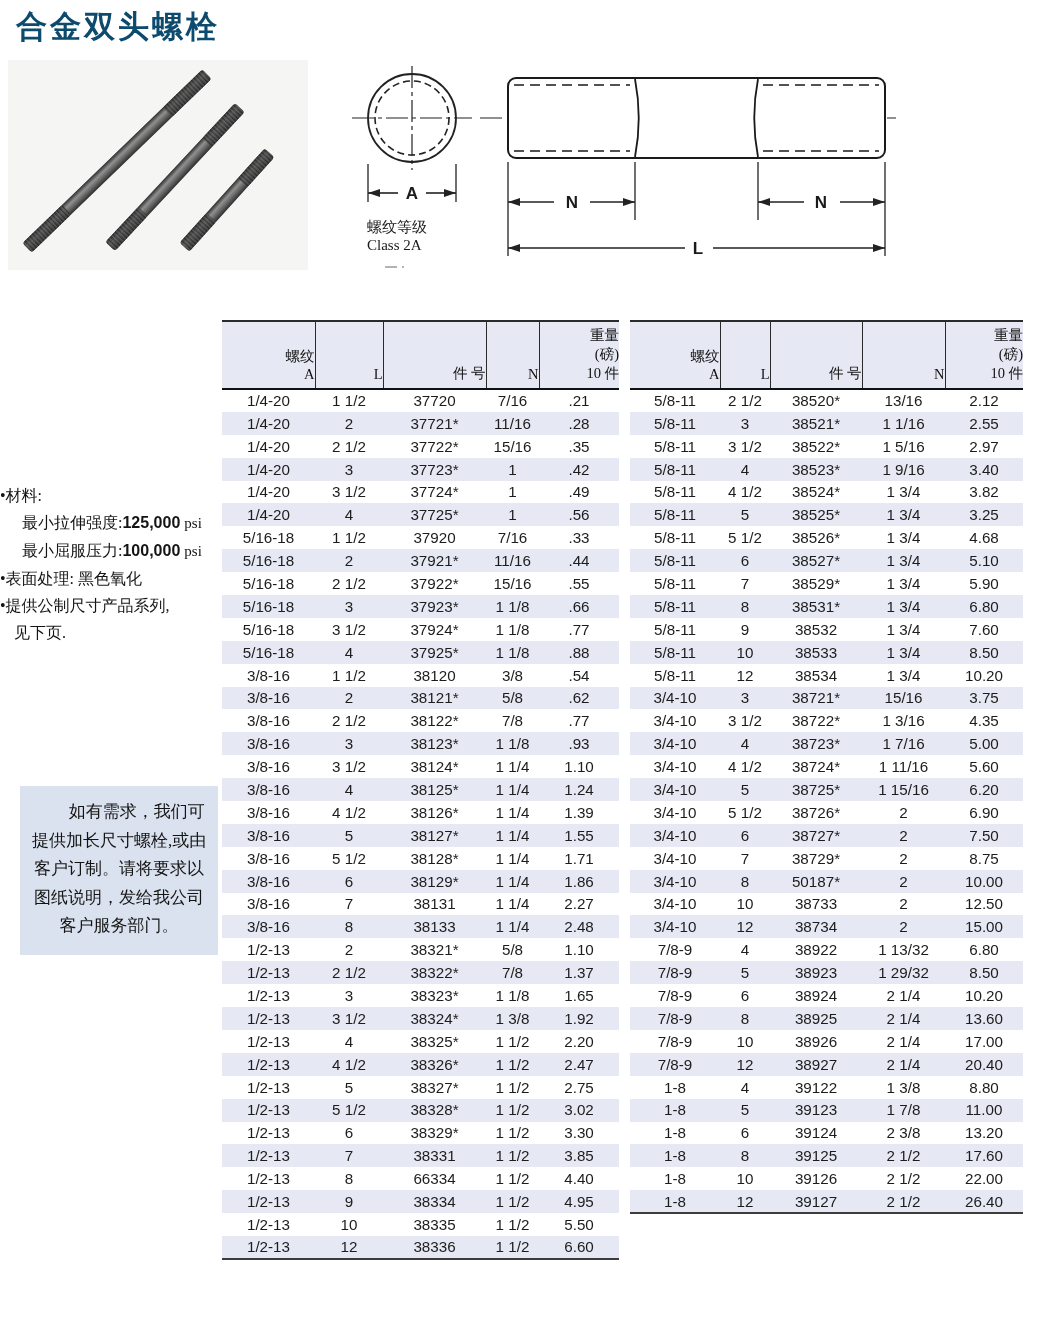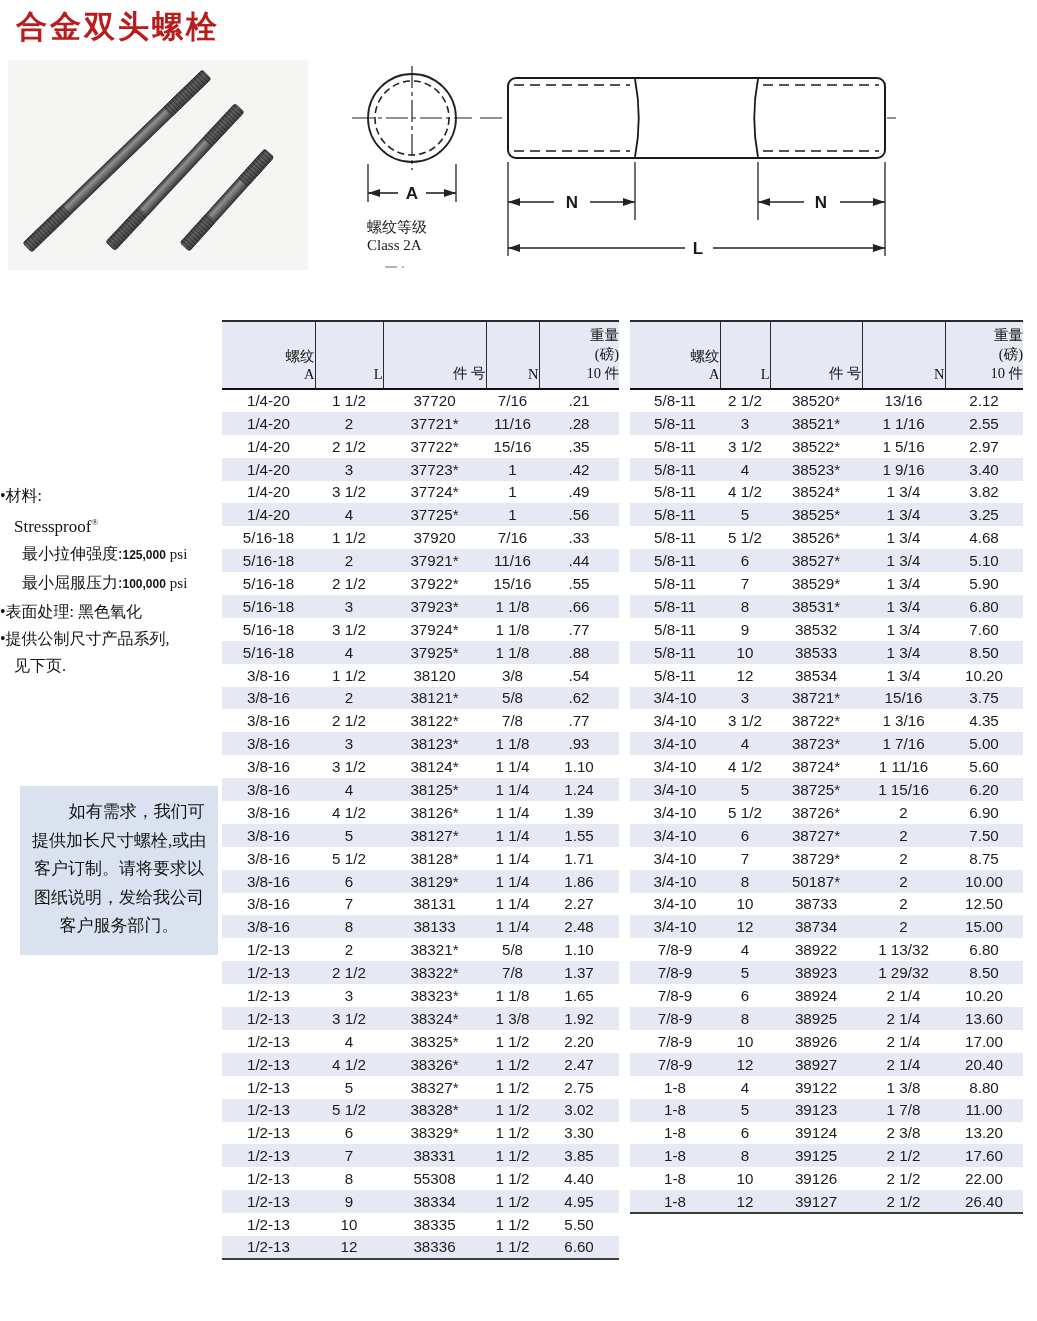--- a/index.html
+++ b/index.html
@@ -3,36 +3,36 @@
 <meta charset="utf-8">
 <style>
   * { margin:0; padding:0; box-sizing:border-box; }
   html,body { background:#ffffff; }
   .page {
     position:relative; width:1037px; height:1321px; background:#ffffff;
     font-family:"Liberation Sans","DejaVu Sans",sans-serif; color:#1c1c1c; overflow:hidden;
   }
   .page-title {
     position:absolute; left:16px; top:6px; font-size:31px; font-weight:700;
-    letter-spacing:3px; color:#b91c1c;
+    letter-spacing:3px; color:#0c4a6e;
     font-family:"Liberation Sans","DejaVu Sans",sans-serif;
   }
   .photo { position:absolute; left:8px; top:60px; width:300px; height:210px; }
   .drawing { position:absolute; left:340px; top:60px; width:560px; height:255px; }
   .drawing text { fill:#1a1a1a; }
   .dim-label { font:700 17px "Liberation Sans","DejaVu Sans",sans-serif; }
   .class-label { font:15px "Liberation Serif","DejaVu Serif",serif; }
 
   .material-notes {
     position:absolute; left:0; top:482px; width:212px;
     font-family:"Liberation Serif","DejaVu Serif",serif; font-size:16px; line-height:27px; color:#141414;
   }
   .material-notes .ind1 { padding-left:14px; }
   .material-notes .ind2 { padding-left:22px; }
-  .material-notes .val { font-family:"Liberation Sans","DejaVu Sans",sans-serif; font-weight:700; font-size:12px; }
+  .material-notes .val { font-family:"Liberation Sans","DejaVu Sans",sans-serif; font-weight:700; font-size:16px; }
   .material-notes .unit { font-family:"Liberation Serif","DejaVu Serif",serif; font-size:15px; }
   .material-notes sup { font-size:9px; }
   .brand { font-size:17px; }
 
   .note-box {
     position:absolute; left:20px; top:786px; width:198px; min-height:160px;
     background:#dbe2ef; padding:12px 8px 14px 8px;
     font-family:"Liberation Serif","DejaVu Serif",serif; font-size:17px; line-height:28.5px; color:#141414;text-align:center;
   }
   .note-box p { text-indent:2.1em; }
@@ -152,21 +152,20 @@
         <line x1="373" y1="188" x2="545" y2="188" stroke="#222" stroke-width="1.6"></line>
         <polygon points="168,188 180,184 180,192" fill="#222"></polygon>
         <polygon points="545,188 533,184 533,192" fill="#222"></polygon>
         <text x="358" y="194" text-anchor="middle" class="dim-label">L</text>
       </g>
     </svg>
   </div>
 
   <div class="material-notes">
     <div>•材料:</div>
-    <div class="ind1 brand"><span>Stressproof</span><sup>®</sup></div>
     <div class="ind2"><span>最小拉伸强度:</span><span class="val">125,000</span> <span class="unit">psi</span></div>
     <div class="ind2"><span>最小屈服压力:</span><span class="val">100,000</span> <span class="unit">psi</span></div>
     <div>•表面处理: 黑色氧化</div>
     <div>•提供公制尺寸产品系列,</div>
     <div class="ind1">见下页.</div>
   </div>
 
   <div class="note-box">
     <p>如有需求，我们可提供加长尺寸螺栓,或由客户订制。请将要求以图纸说明，发给我公司客户服务部门。</p>
   </div>
@@ -431,21 +430,21 @@
           <tr>
             <td>1/2-13</td>
             <td>7</td>
             <td>38331</td>
             <td>1 1/2</td>
             <td>3.85</td>
           </tr>
           <tr>
             <td>1/2-13</td>
             <td>8</td>
-            <td>55308</td>
+            <td>66334</td>
             <td>1 1/2</td>
             <td>4.40</td>
           </tr>
           <tr>
             <td>1/2-13</td>
             <td>9</td>
             <td>38334</td>
             <td>1 1/2</td>
             <td>4.95</td>
           </tr>

